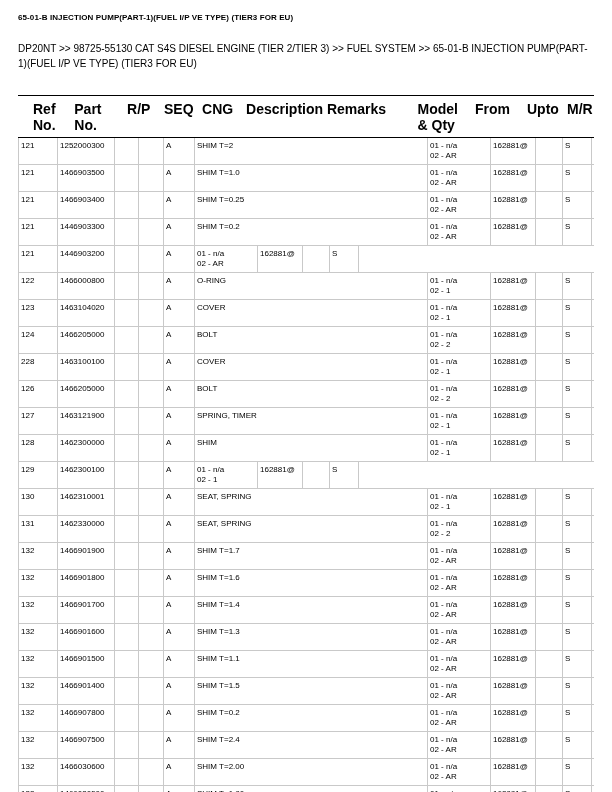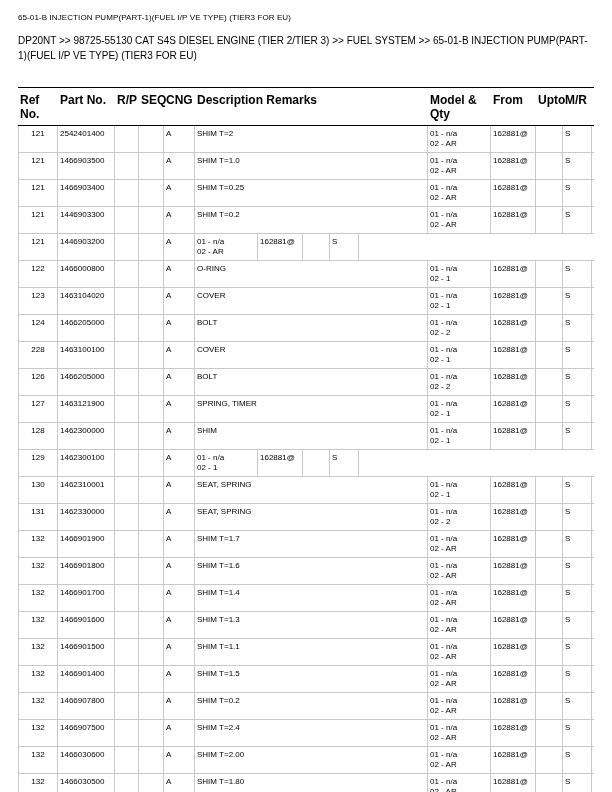--- a/index.html
+++ b/index.html
@@ -3,49 +3,50 @@
 <meta charset="utf-8">
 <style>
   * { margin:0; padding:0; box-sizing:border-box; }
   html,body { background:#ffffff; }
   body {
     width:612px; height:792px; overflow:hidden;
     font-family:"Liberation Sans", sans-serif; color:#000;
   }
   .page { padding:13px 18px 0 18px; }
   .doc-title {
-    font-size:8px; font-weight:normal; letter-spacing:0.1px;
-    margin-bottom:11px;
+    font-size:8px; font-weight:bold; letter-spacing:0.1px;
+    margin-bottom:19px;
   }
   .breadcrumb {
     font-size:10px; font-weight:normal; line-height:1.5;
     width:576px; margin-bottom:24px;
   }
   .ptable { width:576px; }
   .thead {
     display:flex;
     border-top:1px solid #000;
     border-bottom:1px solid #000;
   }
   .thead .cell {
-    font-size:12px; font-weight:bold;
+    font-size:14px; font-weight:bold;
     padding:5px 2px 4px 2px;
+    margin-left:13px;
   }
   .tbody .trow {
     display:flex;
     border-bottom:1px solid #c9c9c9;
   }
   .tbody .trow .cell {
     font-size:8px; line-height:1.3;
     padding:3px 2px 2px 2px;
     min-height:26px;
     border-right:1px solid #c9c9c9;
     overflow:hidden;
   }
-  .tbody .trow .cell:first-child { border-left:1px solid #c9c9c9;text-align:center; }
+  .tbody .trow .cell:first-child { border-left:1px solid #c9c9c9; }
   
   .c0{width:40px}  .c1{width:57px}  .c2{width:24px}  .c3{width:25px}
   .c4{width:31px}  .c5{width:233px} .c6{width:63px}  .c7{width:45px}
   .c8{width:27px}  .c9{width:29px}
 </style>
 </head>
 <body>
 
 <div class="page">
   <div class="doc-title">65-01-B INJECTION PUMP(PART-1)(FUEL I/P VE TYPE) (TIER3 FOR EU)</div>
@@ -59,21 +60,21 @@
         <div class="cell c4">CNG</div>
         <div class="cell c5">Description Remarks</div>
         <div class="cell c6">Model &amp; Qty</div>
         <div class="cell c7">From</div>
         <div class="cell c8">Upto</div>
         <div class="cell c9">M/R</div>
       </div>
     <div class="tbody" id="tbody">
         <div class="trow">
           <div class="cell c0">121</div>
-          <div class="cell c1">2542401400</div>
+          <div class="cell c1">1252000300</div>
           <div class="cell c2"></div>
           <div class="cell c3"></div>
           <div class="cell c4">A</div>
           <div class="cell c5">SHIM T=2</div>
           <div class="cell c6">
             <div>01 - n/a</div>
             <div>02 - AR</div>
           </div>
           <div class="cell c7">162881@</div>
           <div class="cell c8"></div>

